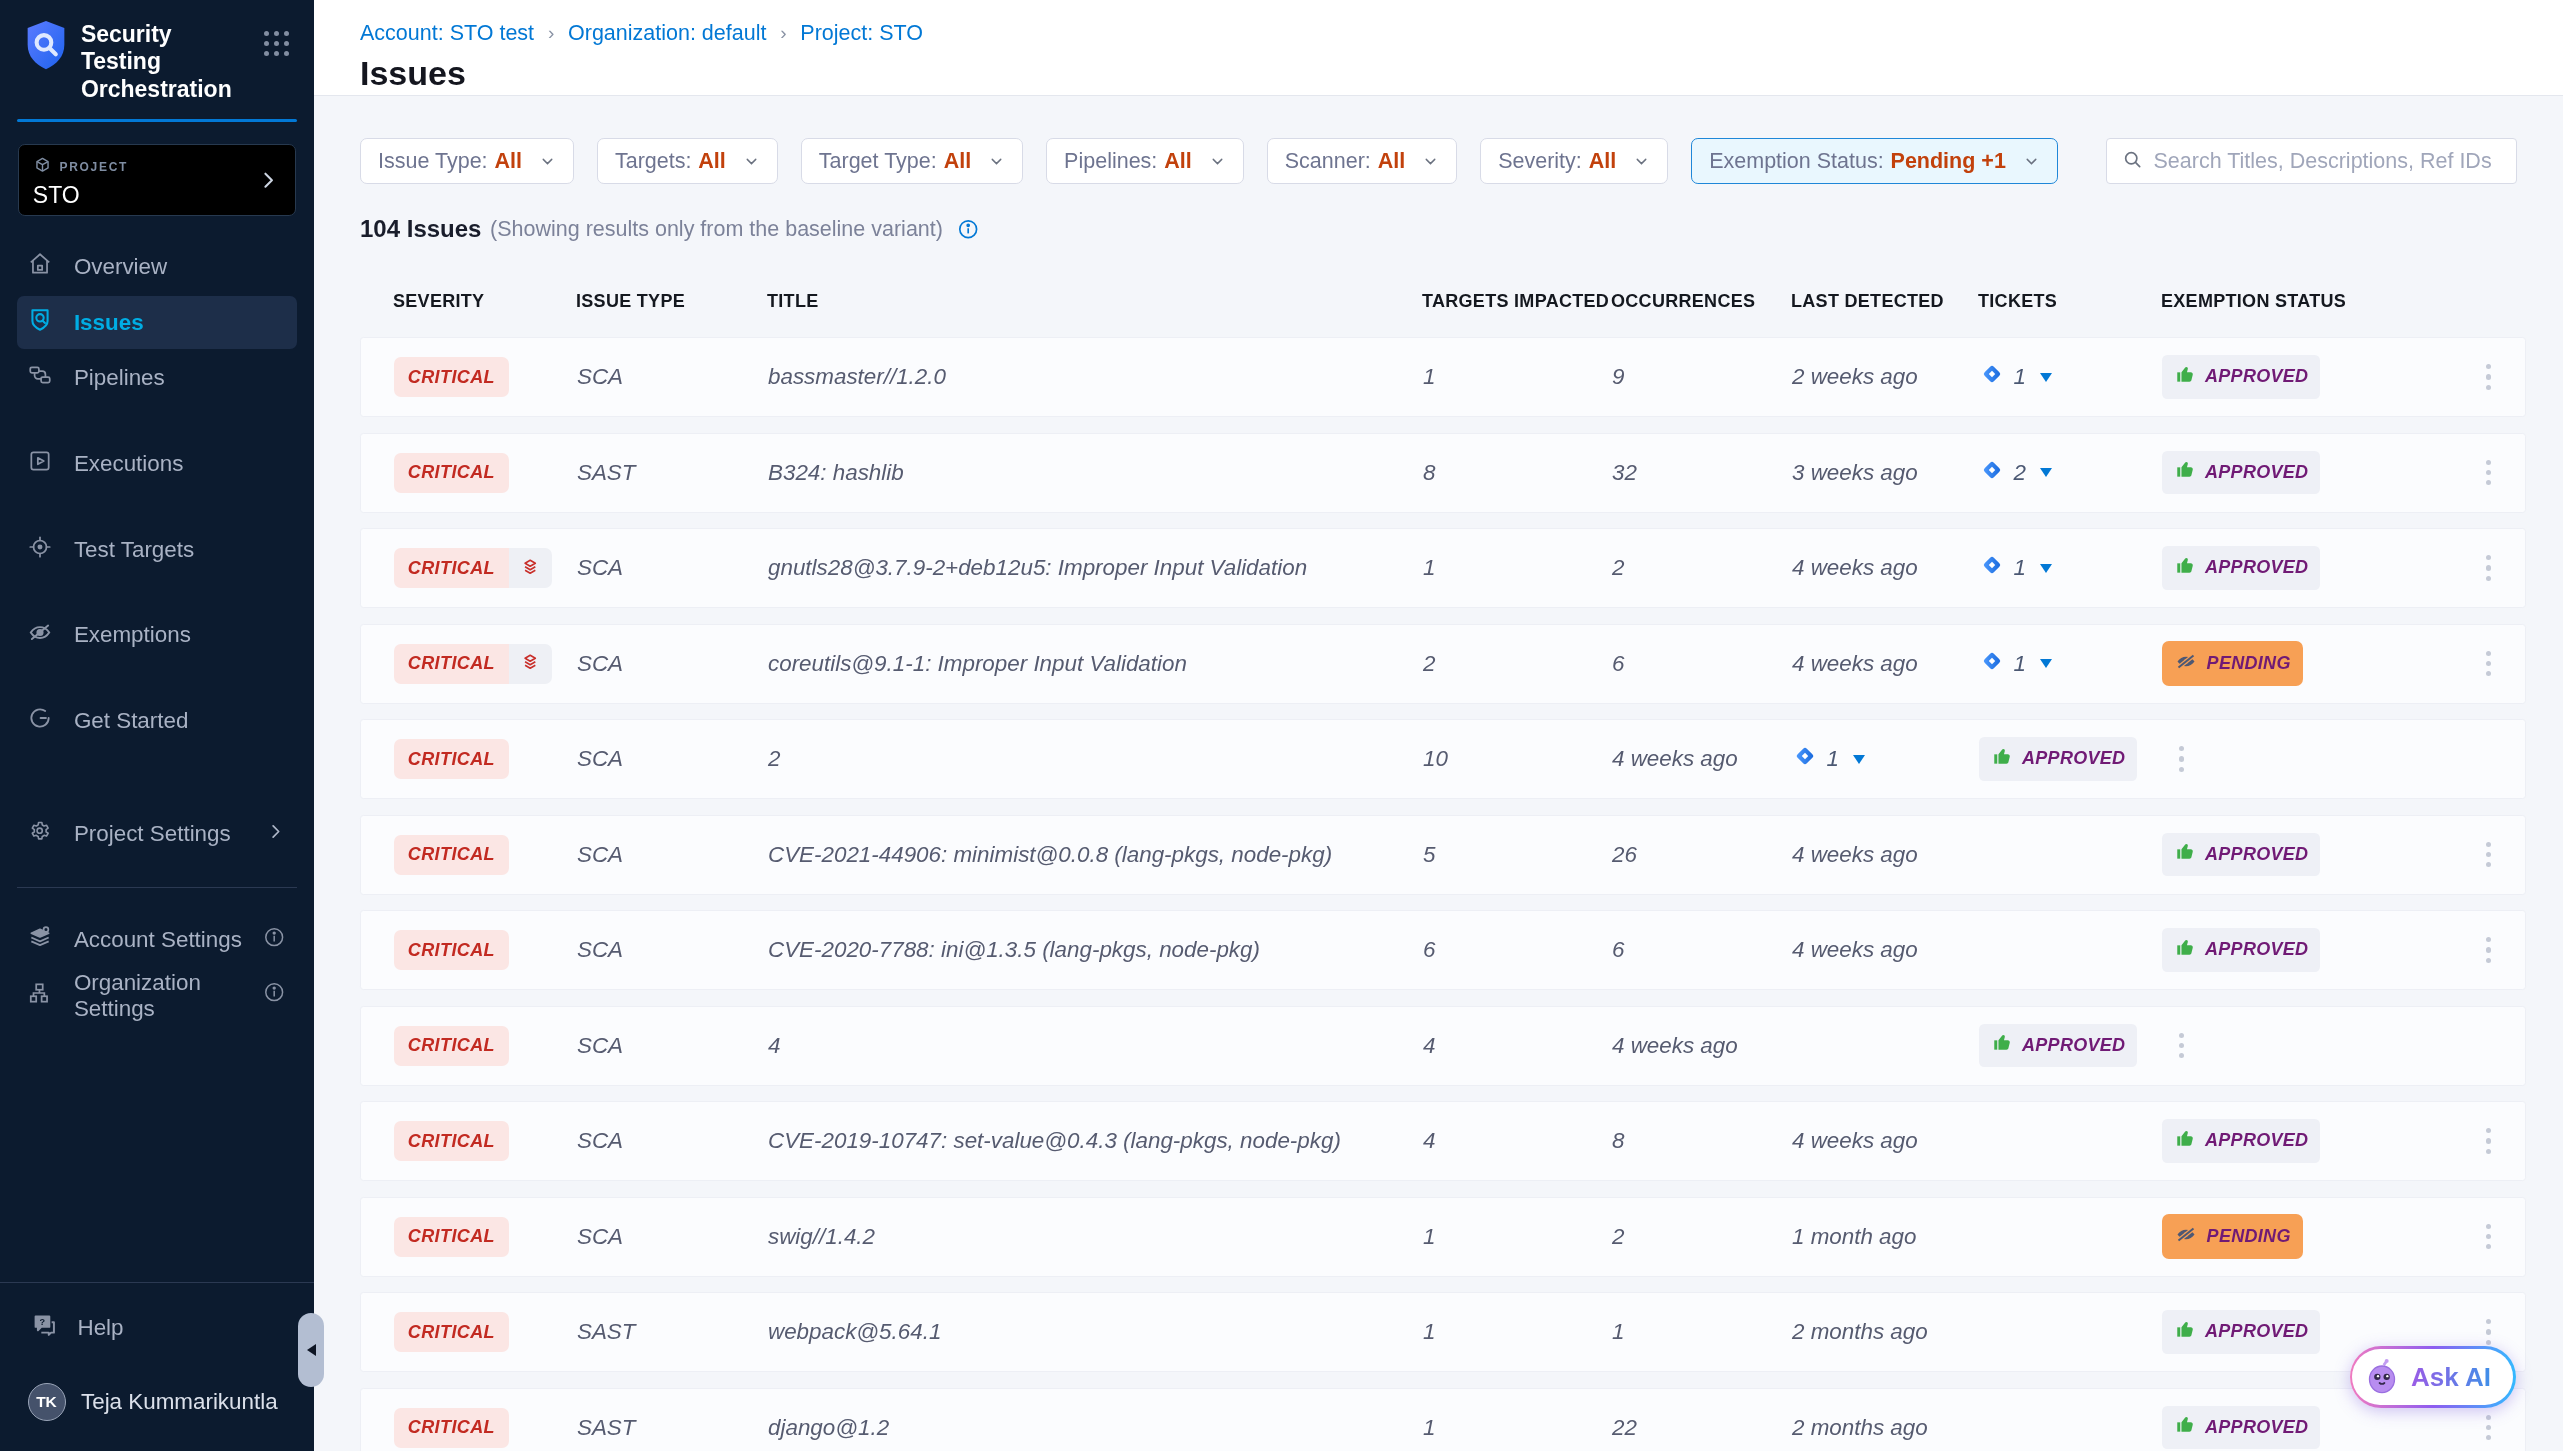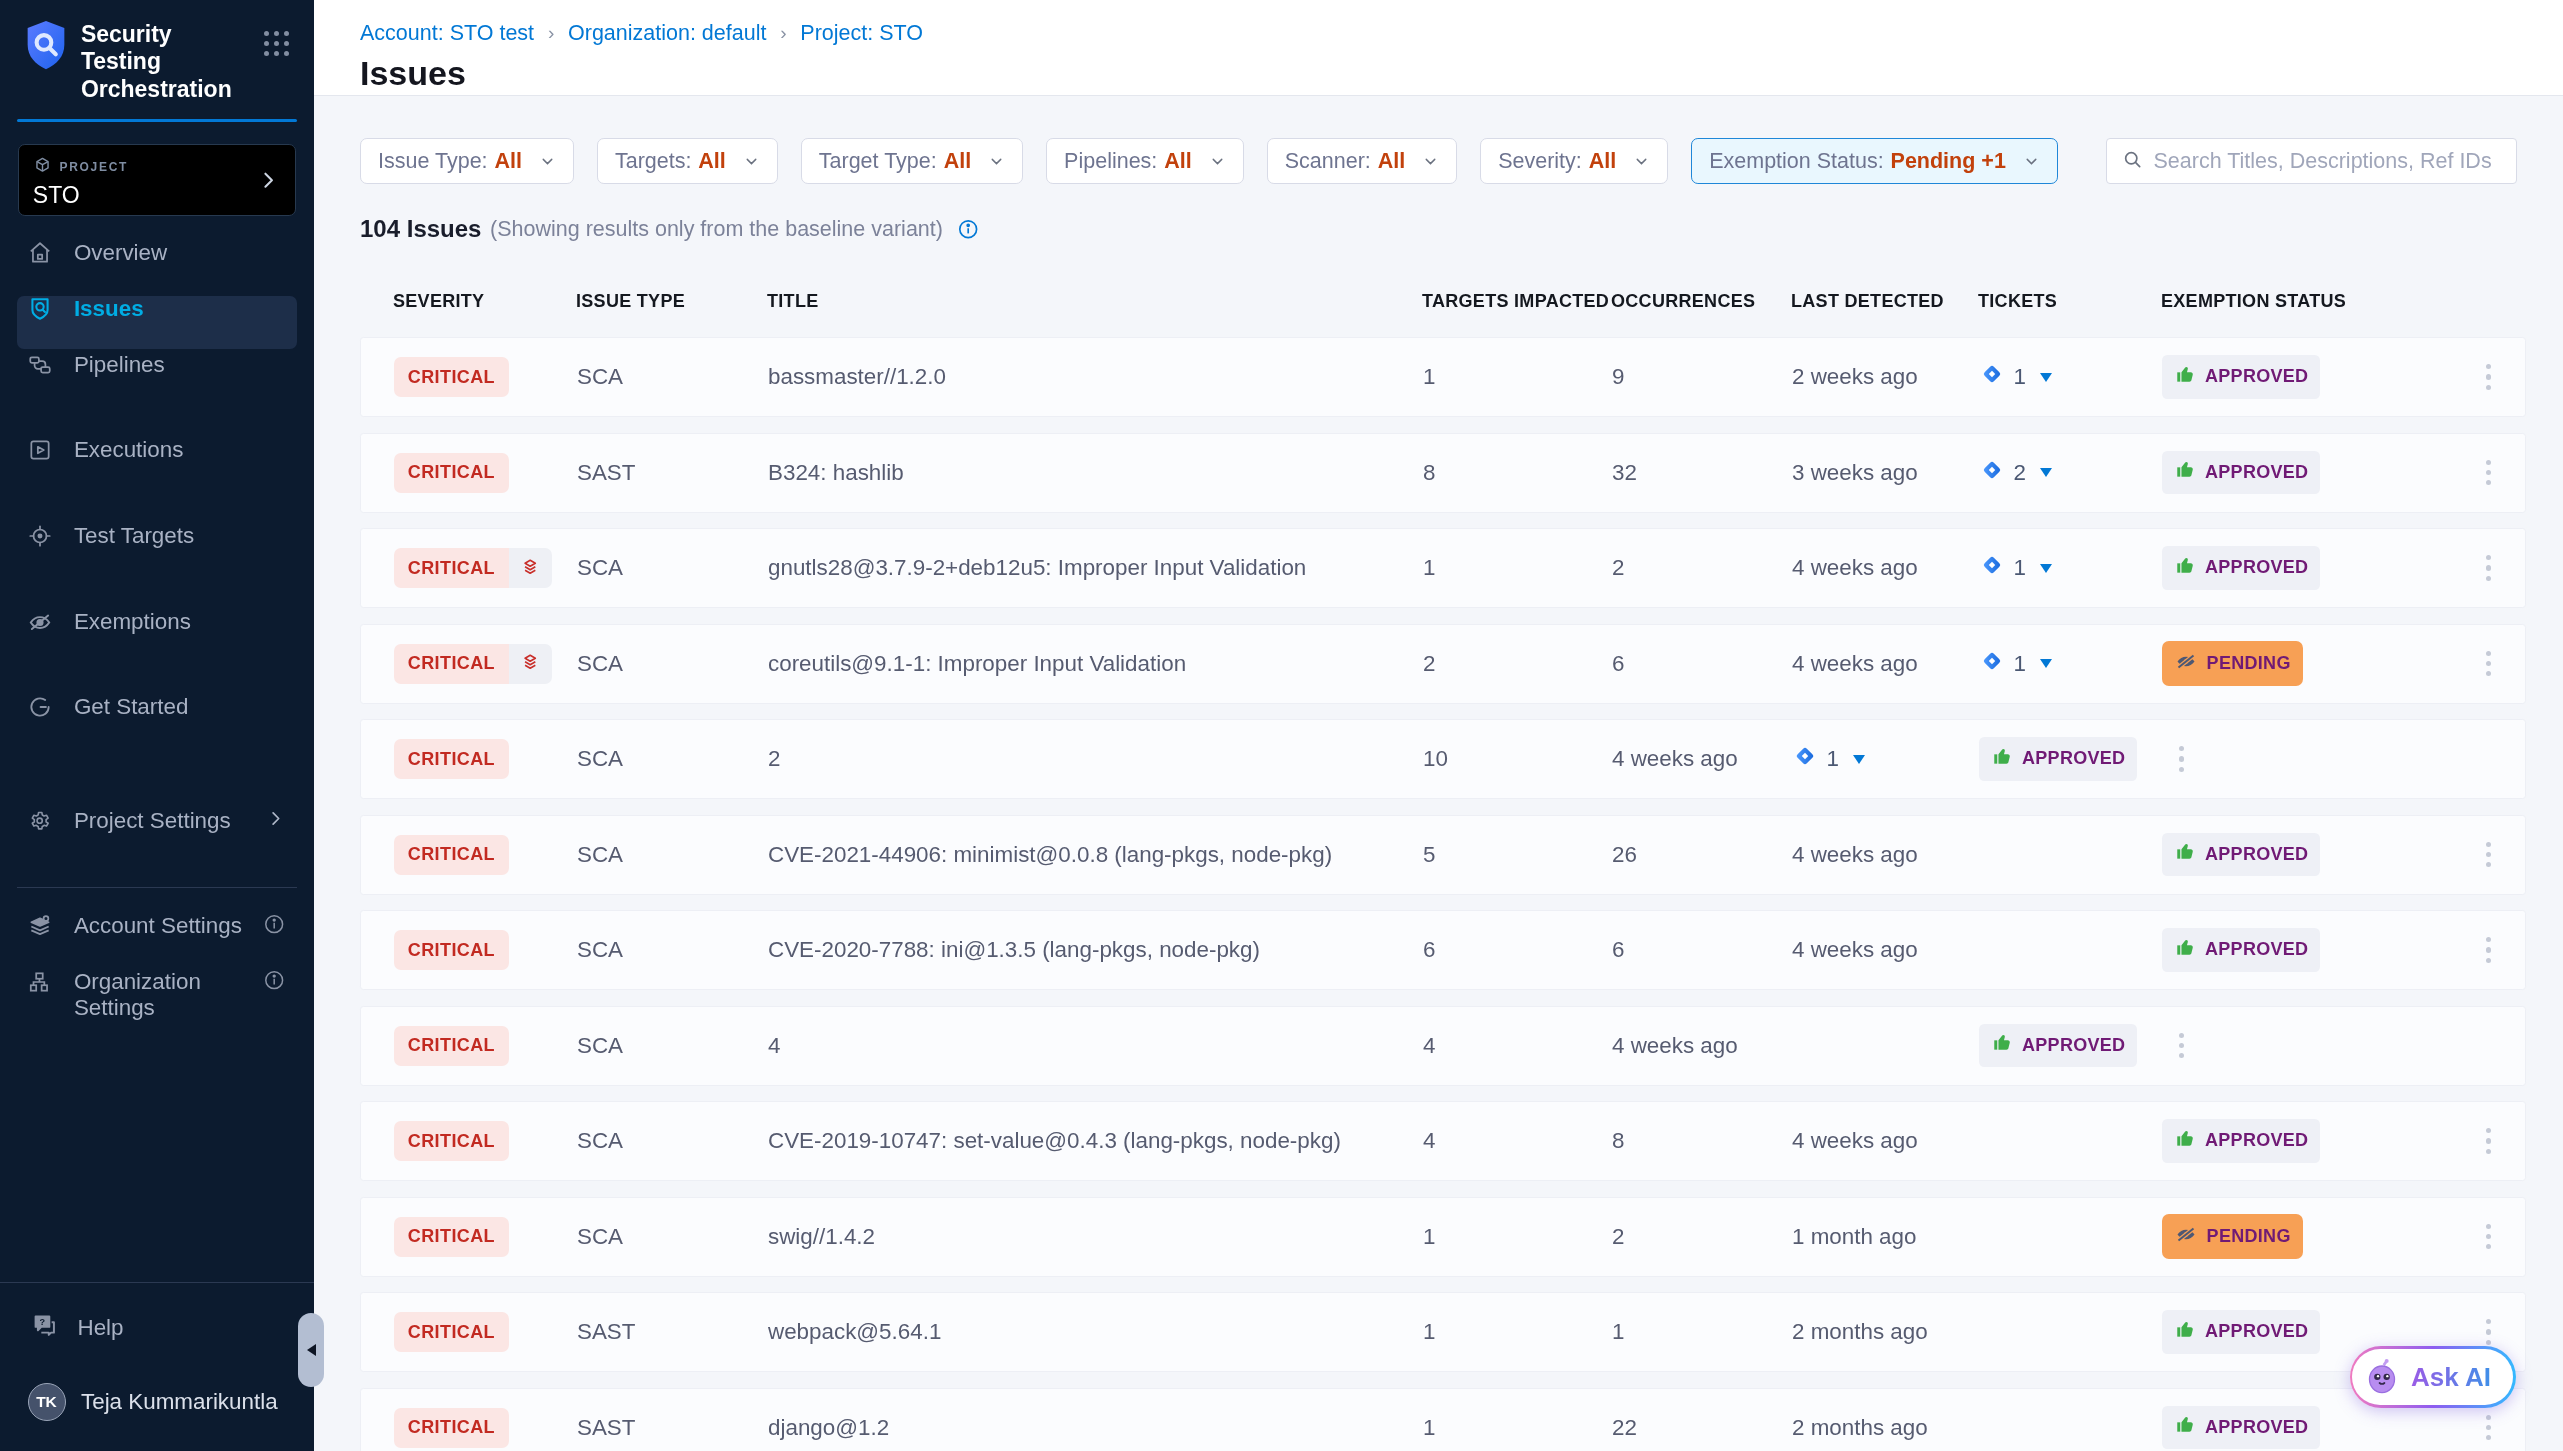--- a/index.html
+++ b/index.html
@@ -13,21 +13,21 @@
   .sb-title { color:#fff; font-size:23px; font-weight:700; line-height:27.5px; margin-left:10.3px; margin-top:1.7px; width:163px; }
   .grid-icon { position:absolute; right:24px; top:31px; width:26px; height:26px; display:grid; grid-template-columns:repeat(3,1fr); gap:3.4px; cursor:pointer; }
   .grid-icon i { width:5.2px; height:5.2px; border-radius:50%; background:#828ea2; }
   .sb-rule { margin:15.5px 17px 0 17px; height:3.4px; background:#0278d5; border-radius:1.7px; }
   .project-card { margin:22.4px 18px 0 18px; height:72px; background:#000000; border:0.9px solid #27394f; border-radius:6.9px; padding:10.3px 13.8px; position:relative; cursor:pointer; }
   .proj-row { display:flex; align-items:center; gap:7.7px; color:#7f8da2; font-size:12px; font-weight:700; letter-spacing:1.7px; }
   .proj-name { color:#fff; font-size:23px; margin-top:4.3px; }
   .proj-chev { position:absolute; right:15.5px; top:24px; color:#cdd5e2; }
 
   .nav { margin-top:24px; }
-  .nav-item { display:flex; align-items:flex-start; gap:20.6px; height:53px; margin:2.6px 17px; padding:0 12px 0 10.3px; border-radius:6.9px; color:#a9b2c4; font-size:22.4px; cursor:pointer; }
+  .nav-item { display:flex; align-items:center; gap:20.6px; height:53px; margin:2.6px 17px; padding:0 12px 0 10.3px; border-radius:6.9px; color:#a9b2c4; font-size:22.4px; cursor:pointer; }
   .nav-item svg { flex:0 0 auto; }
   .nav-item.active { background:#1d2e49; color:#00ade4; font-weight:700; }
   .nav-gap { height:27.5px; }
   .sb-divider { height:0.9px; background:#2b3952; margin:26px 17px; }
   .sb-divider.full { margin:0; }
   .nav-item .trail { margin-left:auto; color:#aeb7c8; }
   .info-badge { margin-left:auto; }
 
   .sb-bottom { position:absolute; left:0; bottom:0; width:100%; }
   .help-row { display:flex; align-items:center; gap:19px; color:#a9b2c4; font-size:22.4px; padding:29px 0 0 31px; cursor:pointer; }
@@ -60,21 +60,21 @@
   .summary { position:absolute; left:46px; top:215px; display:flex; align-items:center; gap:8.6px; }
   .summary .count { font-size:24px; font-weight:700; color:#191d2b; }
   .summary .note { font-size:21.5px; color:#7c8299; }
   .summary .info { margin-left:5.2px; display:flex; }
 
   .grid-cols { display:grid; grid-template-columns:183px 191px 655px 189px 180px 187px 183px 307px 1fr; align-items:center; }
   .table-head { position:absolute; left:46px; top:291px; width:2166px; padding-left:33px; }
   .table-head .th { font-size:18px; font-weight:800; color:#14181f; letter-spacing:0.3px; }
   .table-body { position:absolute; left:46px; top:337px; width:2166px; }
 
-  .row { background:#fbfcfe; border:0.9px solid #edeff5; border-radius:3.4px; height:80px; margin-bottom:15.5px; padding-left:33px; }
+  .row { background:#fbfcfe; border:0.9px solid #edeff5; border-radius:3.4px; height:80px; margin-bottom:15.5px; padding-left:33px;font-style:italic; }
   .cell { font-size:22.4px; color:#565b70; }
   .sev-badge { display:inline-flex; align-items:stretch; border-radius:6.9px; overflow:hidden; }
   .sev-text { background:#fbe6e4; color:#c22a21; font-size:18px; font-weight:800; letter-spacing:0.4px; padding:9.5px 13.8px; display:flex; align-items:center; }
   .sev-extra { background:#eef0f5; padding:0 10.3px; display:flex; align-items:center; }
   .title-cell { cursor:pointer; }
   .ticket { display:inline-flex; align-items:center; gap:8.6px; cursor:pointer; }
   .t-count { color:#4b5873; }
   .caret { width:0; height:0; border-left:6.9px solid transparent; border-right:6.9px solid transparent; border-top:9.5px solid #0278d5; margin-left:5.2px; }
   .status-badge { display:inline-flex; align-items:center; gap:8.6px; padding:7.7px 12px; border-radius:5.2px; }
   .status-badge.approved { background:#eef0f6; }

